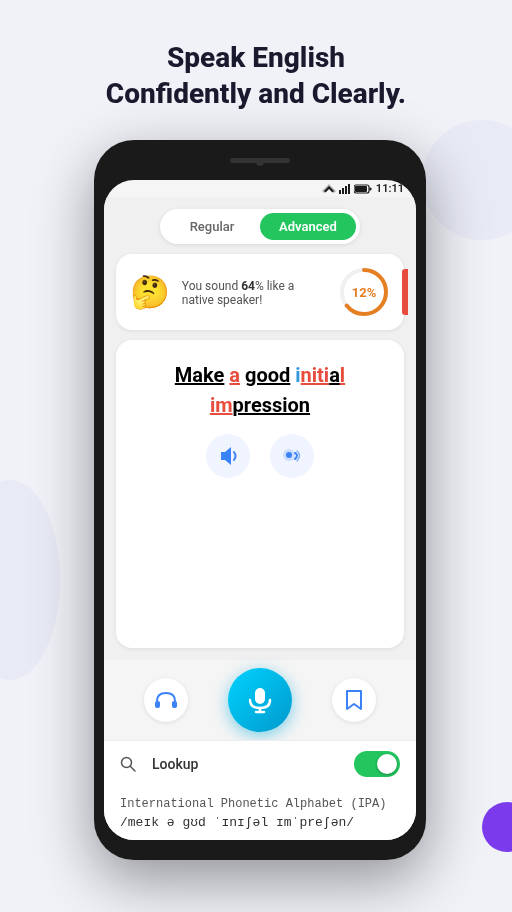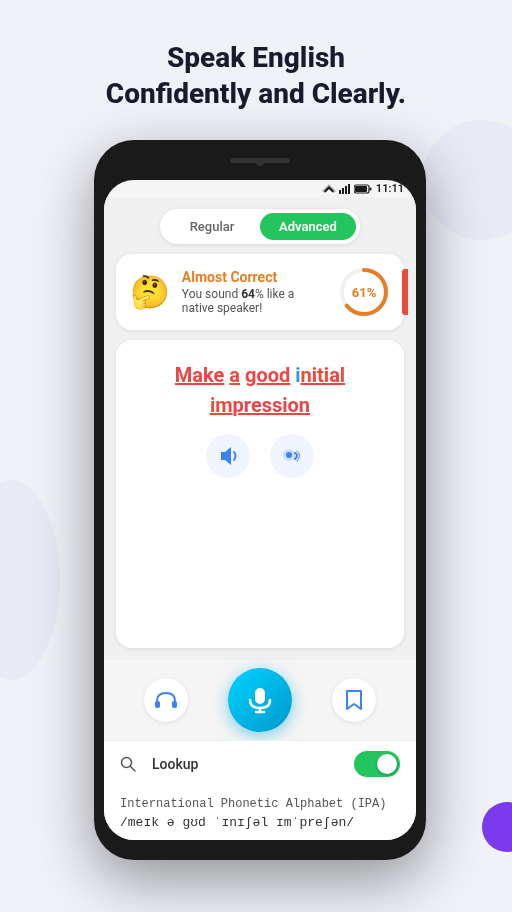--- a/index.html
+++ b/index.html
@@ -258,21 +258,21 @@
       flex: 1;
     }
 
     .phrase-text {
       text-align: center;
       font-size: 20px;
       font-weight: 700;
       line-height: 1.5;
     }
 
-    .word-green { color: #ef4444; text-decoration: underline; margin-top: 16px; }
+    .word-green { color: #000000; text-decoration: underline; margin-top: 16px; }
     .word-red { color: #e74c3c; text-decoration: underline; }
     .word-blue { color: #3498db; }
 
     .audio-buttons {
       display: flex;
       gap: 20px;
       align-items: center;
     }
 
     .audio-btn {
@@ -442,33 +442,32 @@
       <div class="screen-content">
 
         <div class="tab-selector">
           <div class="tab-btn inactive">Regular</div>
           <div class="tab-btn active">Advanced</div>
         </div>
 
         <div class="score-card">
           <div class="emoji">🤔</div>
           <div class="score-text">
-            <div class="score-title">Almost Correct</div>
             <div class="score-desc">
               You sound <strong>64</strong>% like a native speaker!
             </div>
           </div>
 
           <div class="circular-progress">
             <svg width="52" height="52" viewBox="0 0 52 52">
               <circle cx="26" cy="26" r="22" fill="none" stroke="#f0f0f0" stroke-width="4"></circle>
               <circle cx="26" cy="26" r="22" fill="none" stroke="#e67e22" stroke-width="4" stroke-dasharray="138.2 138.2" stroke-dashoffset="49.7" stroke-linecap="round"></circle>
             </svg>
             <div class="progress-text">
-              <span>61%</span>
+              <span>12%</span>
             </div>
           </div>
           <div class="side-accent"></div>
         </div>
 
         <div class="phrase-area">
           <div class="phrase-text">
             <span class="word-green">Make</span>
             <span> </span>
             <span class="word-red">a</span>

